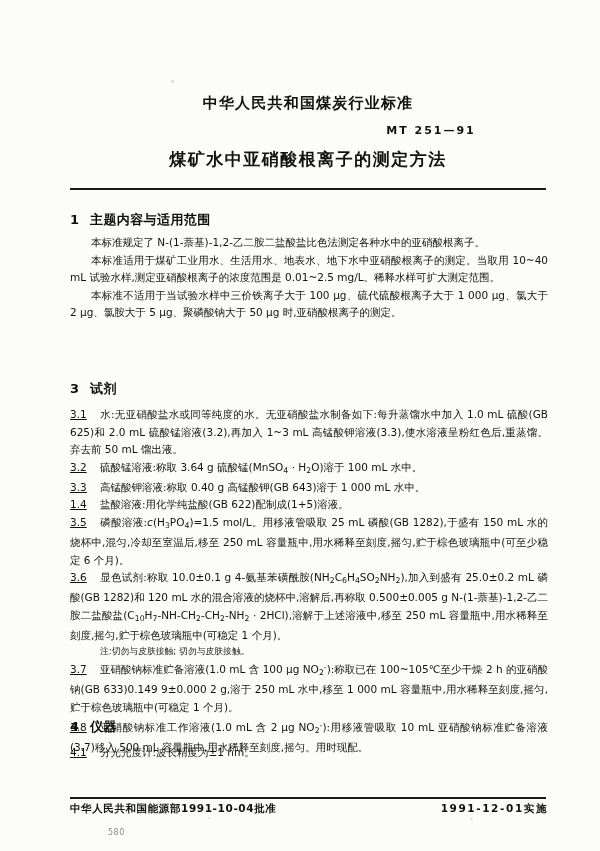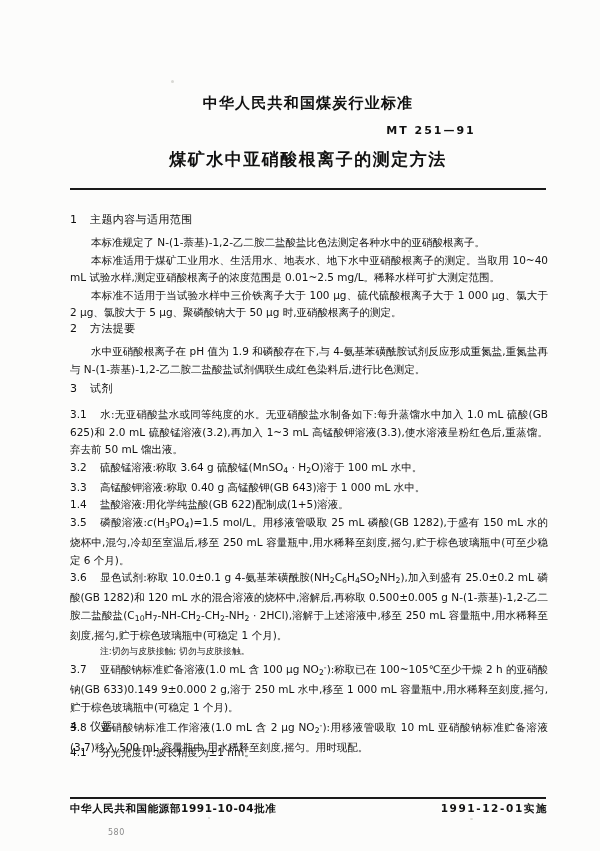--- a/index.html
+++ b/index.html
@@ -77,22 +77,22 @@
   .body-block {
     position: absolute;
     left: 62px;
     width: 478px;
     color: #121212;
     font-size: 10.5px;
     line-height: 17.4px;
   }
 
   .sec-head {
-    font-weight: normal;
-    font-size: 11px;
+    font-weight: bold;
+    font-size: 13px;
     letter-spacing: 0.4px;
     color: #0d0d0d;
   }
   .sec-head .num {
     display: inline-block;
     width: 20px;
   }
 
   .para {
     text-indent: 21px;
@@ -100,20 +100,21 @@
     text-justify: inter-ideograph;
   }
   .item {
     text-align: justify;
     text-justify: inter-ideograph;
   }
   .item .inum {
     font-weight: normal;
     display: inline-block;
     min-width: 30px;
+    text-decoration: underline;
   }
 
   .note {
     margin-left: 30px;
     font-size: 8.8px;
     line-height: 14px;
     color: #1a1a1a;
   }
 
   .gap-sm { height: 6px; }
@@ -185,27 +186,20 @@
     <div class="body-block" style="top:211px;">
       <div class="sec-head">
         <span class="num">1</span><span>主题内容与适用范围</span>
       </div>
       <div class="gap-sm"></div>
       <div class="para">本标准规定了 N-(1-萘基)-1,2-乙二胺二盐酸盐比色法测定各种水中的亚硝酸根离子。</div>
       <div class="para">本标准适用于煤矿工业用水、生活用水、地表水、地下水中亚硝酸根离子的测定。当取用 10~40 mL 试验水样,测定亚硝酸根离子的浓度范围是 0.01~2.5 mg/L。稀释水样可扩大测定范围。</div>
       <div class="para">本标准不适用于当试验水样中三价铁离子大于 100 μg、硫代硫酸根离子大于 1 000 μg、氯大于 2 μg、氯胺大于 5 μg、聚磷酸钠大于 50 μg 时,亚硝酸根离子的测定。</div>
     </div>
 
-    <div class="body-block" style="top:320px;">
-      <div class="sec-head">
-        <span class="num">2</span><span>方法提要</span>
-      </div>
-      <div class="gap-sm"></div>
-      <div class="para">水中亚硝酸根离子在 pH 值为 1.9 和磷酸存在下,与 4-氨基苯磺酰胺试剂反应形成重氮盐,重氮盐再与 N-(1-萘基)-1,2-乙二胺二盐酸盐试剂偶联生成红色染料后,进行比色测定。</div>
-    </div>
 
     <div class="body-block" style="top:380px;">
       <div class="sec-head">
         <span class="num">3</span><span>试剂</span>
       </div>
       <div class="gap-md"></div>
 
       <div class="item">
         <span class="inum">3.1</span><span>水:无亚硝酸盐水或同等纯度的水。无亚硝酸盐水制备如下:每升蒸馏水中加入 1.0 mL 硫酸(GB 625)和 2.0 mL 硫酸锰溶液(3.2),再加入 1~3 mL 高锰酸钾溶液(3.3),使水溶液呈粉红色后,重蒸馏。弃去前 50 mL 馏出液。</span>
       </div>

